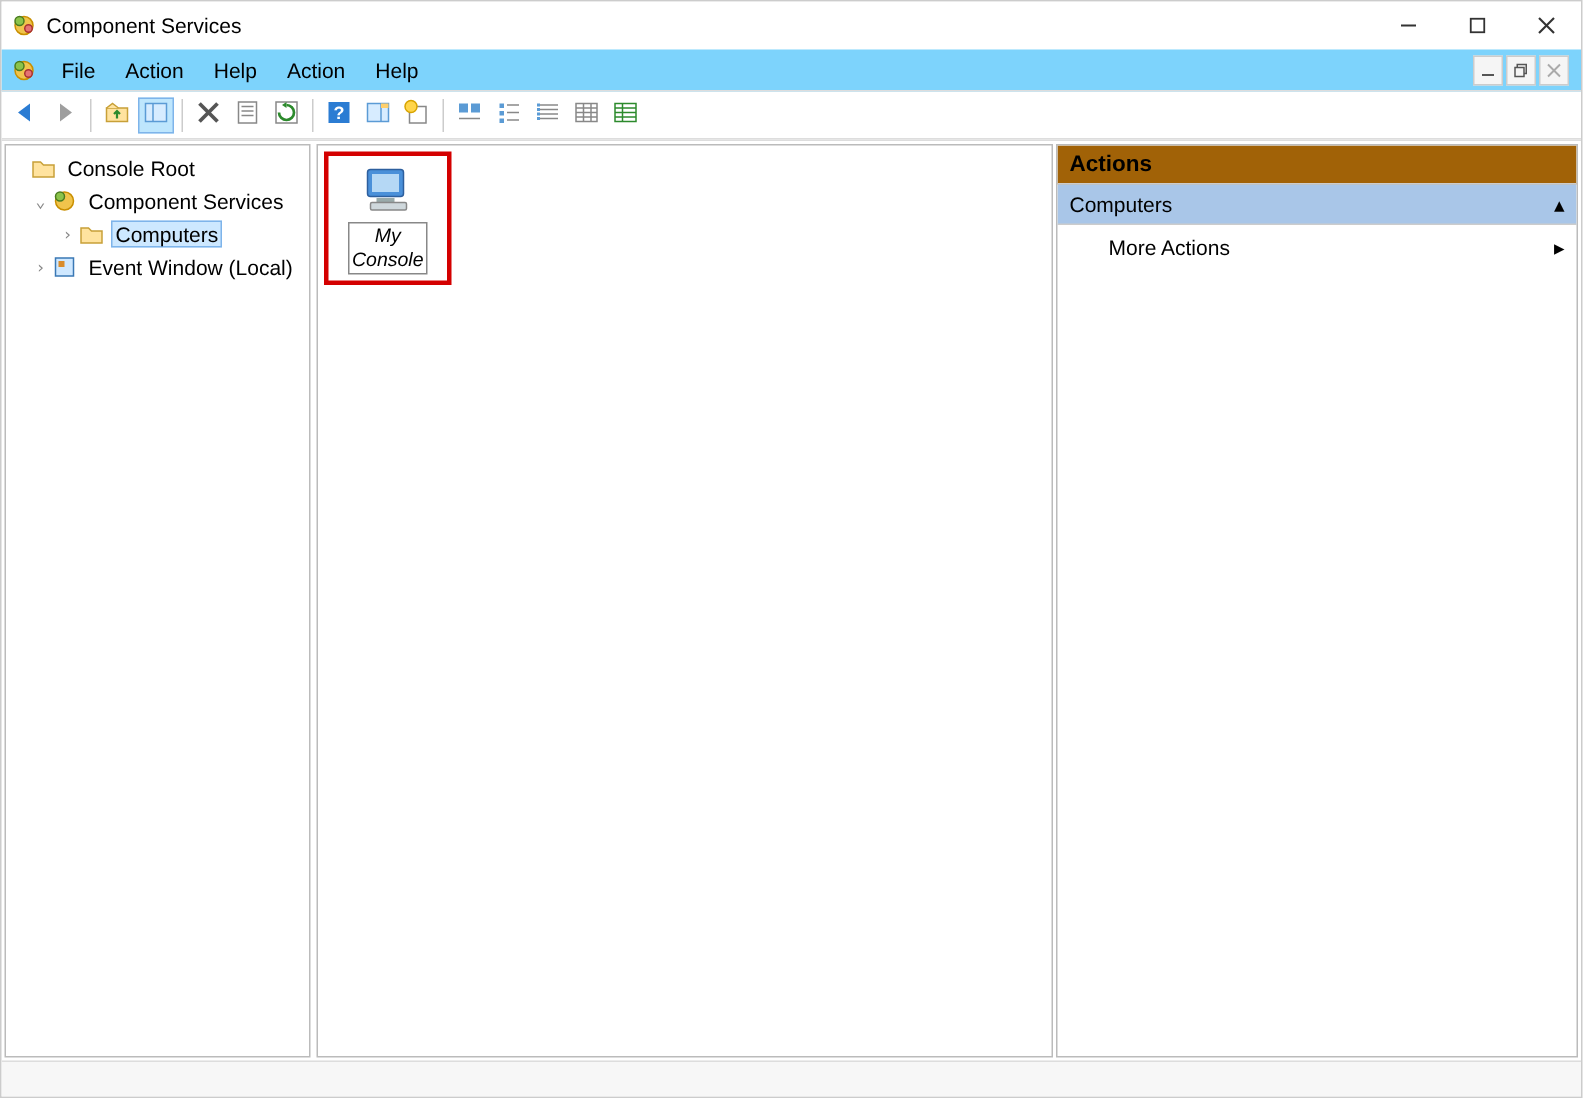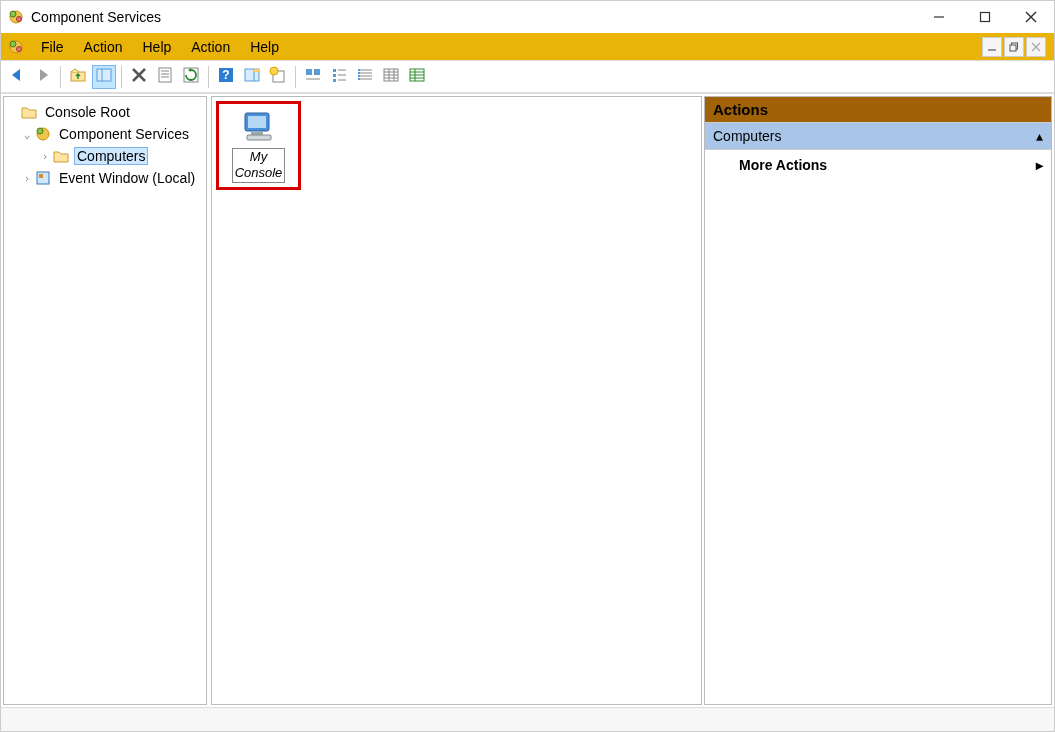--- a/index.html
+++ b/index.html
@@ -28,21 +28,21 @@
     .win-btn {
       width: 46px; height: 32px; display:flex; align-items:center; justify-content:center;
       font-size: 14px; color:#333;
     }
     
     .menubar {
       height: 28px;
       display:flex; align-items:center;
       padding: 0 6px;
       border-bottom: 1px solid #ddd;
-      background:#eab308;
+      background:#7dd3fc;
       position: relative;
     }
     .menubar .menuicon { width:18px; height:18px; margin-right:6px; }
     .menubar .menuitem { padding: 3px 10px; font-size:14px;}
     .menubar .mdi-controls { margin-left:auto; display:flex; gap:2px; padding-right:2px;}
     .mdi-btn {
       width:20px;height:20px;border:1px solid #ccc;display:flex;align-items:center;justify-content:center;
       font-size:11px;color:#555;background:#f5f5f5;
     }
     
@@ -93,21 +93,21 @@
       background:#a16207; padding:4px 8px; font-weight:600; font-size:15px;
       border-bottom:1px solid #ccc;
     }
     .actions-pane .ap-section-head {
       background:#a9c6e8; padding:5px 8px; font-size:14px;
       display:flex; justify-content:space-between; align-items:center;
       border-bottom:1px solid #ccc;
     }
     .actions-pane .ap-item {
       padding:7px 8px 7px 34px; font-size:14px;
-      display:flex; justify-content:space-between; align-items:center;font-weight:bold;
+      display:flex; justify-content:space-between; align-items:center;
     }
     
     .statusbar { height:24px; border-top:1px solid #ddd; display:flex; background:#f7f7f7;}
   </style>
 </head>
 <body>
 
 <div class="titlebar">
   <span class="app-icon">
     <svg viewBox="0 0 18 18">

